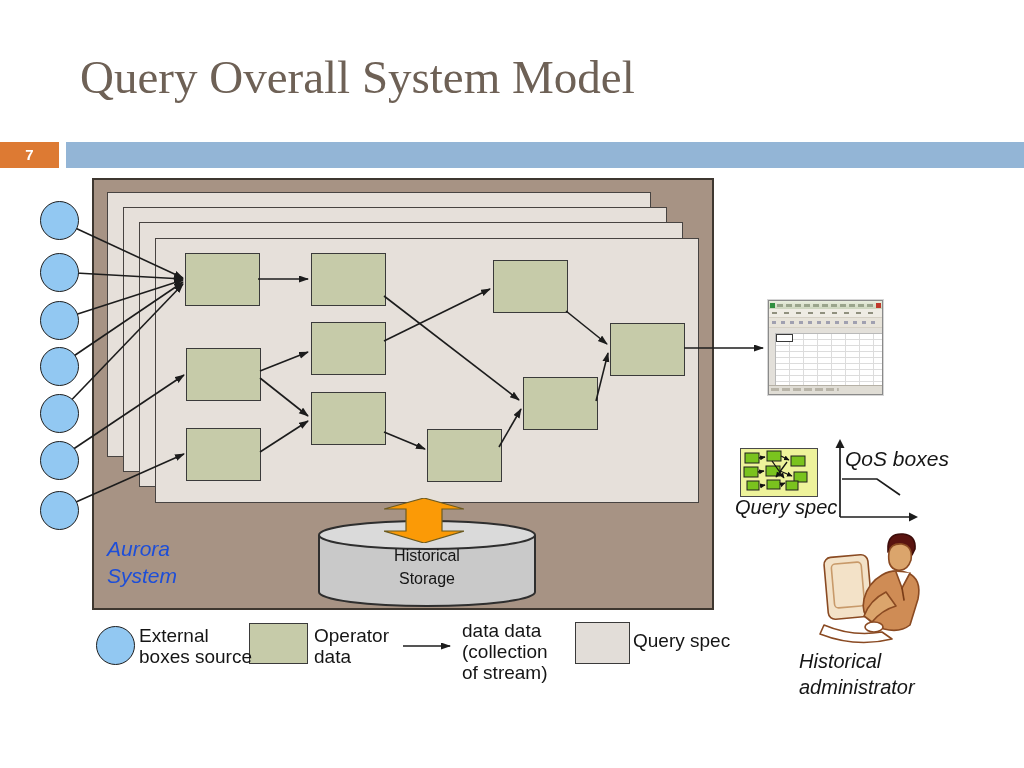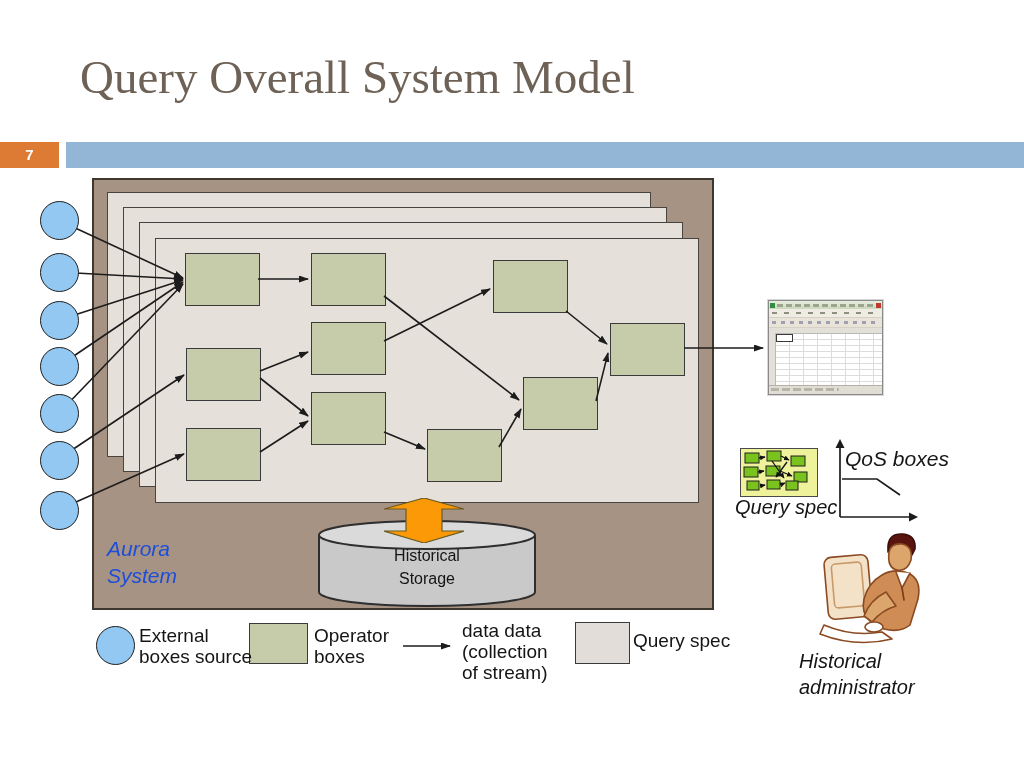--- a/index.html
+++ b/index.html
@@ -222,20 +222,20 @@
     </g>
   </svg>
   <div class="abs lbl it admin-lbl">Historical
 administrator</div>
 
   <div class="abs lg-circle"></div>
   <div class="abs lbl lg-txt lg1">External
 boxes source</div>
   <div class="abs lg-green"></div>
   <div class="abs lbl lg-txt lg2">Operator
-boxes</div>
+data</div>
   <div class="abs lbl lg-txt lg3">data data
 (collection
 of stream)</div>
   <div class="abs lg-gray"></div>
   <div class="abs lbl lg-txt lg4">Query spec</div>
 
 </div>
 
 </body></html>

